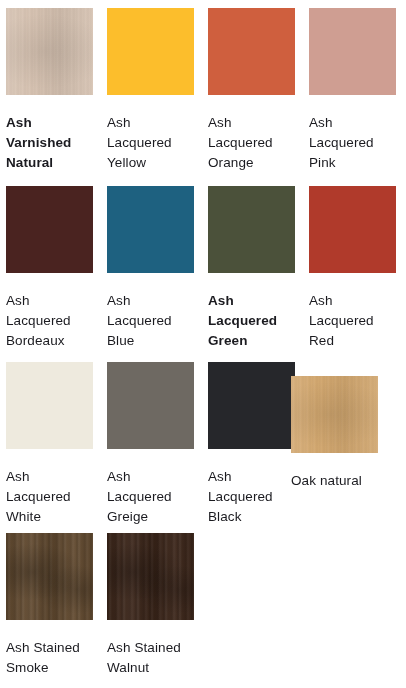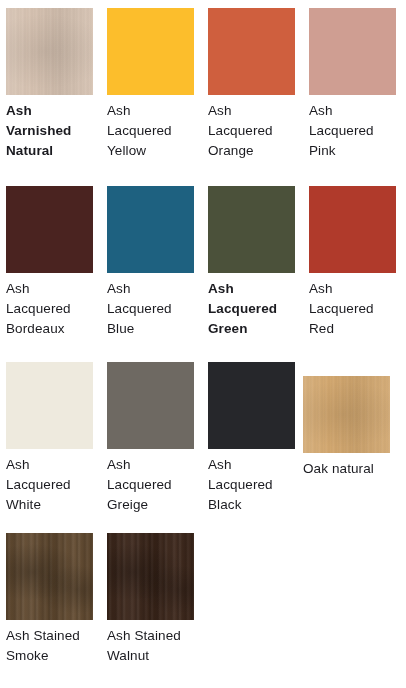--- a/index.html
+++ b/index.html
@@ -30,21 +30,21 @@
   .swatch-chip {
     width: 87px;
     height: 87px;
     display: block;
     background-color: #cccccc;
     background-repeat: no-repeat;
     background-size: 100% 100%;
   }
 
   .swatch-label {
-    margin-top: 6px;
+    margin-top: 18px;
     font-size: 13.5px;
     line-height: 20px;
     letter-spacing: 0.1px;
     color: #1b1b20;
     white-space: pre-line;
   }
 
   .swatch-label.is-bold {
     font-weight: 700;
   }
@@ -184,21 +184,21 @@
       <div class="swatch-label">Ash
 Lacquered
 Greige</div>
     </div>
     <div class="swatch-cell" style="left: 208px; top: 362px;">
       <div class="swatch-chip" style="background-color: rgb(38, 39, 43);"></div>
       <div class="swatch-label">Ash
 Lacquered
 Black</div>
     </div>
-    <div class="swatch-cell" style="left: 303px; top: 376px;">
+    <div class="swatch-cell" style="left: 291px; top: 376px;">
       <div class="swatch-chip grain fine" style="background-color: rgb(211, 168, 112); height: 77px;"></div>
       <div class="swatch-label">Oak natural</div>
     </div>
     <div class="swatch-cell" style="left: 6px; top: 533px;">
       <div class="swatch-chip grain coarse" style="background-color: rgb(97, 73, 47);"></div>
       <div class="swatch-label">Ash Stained
 Smoke</div>
     </div>
     <div class="swatch-cell" style="left: 107px; top: 533px;">
       <div class="swatch-chip grain coarse" style="background-color: rgb(58, 36, 24);"></div>

